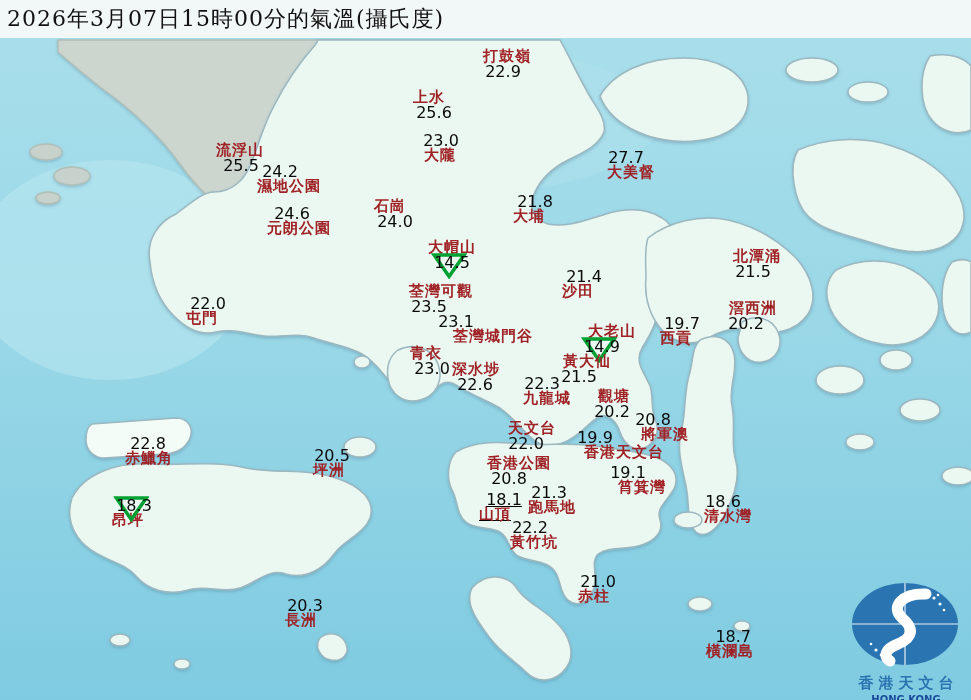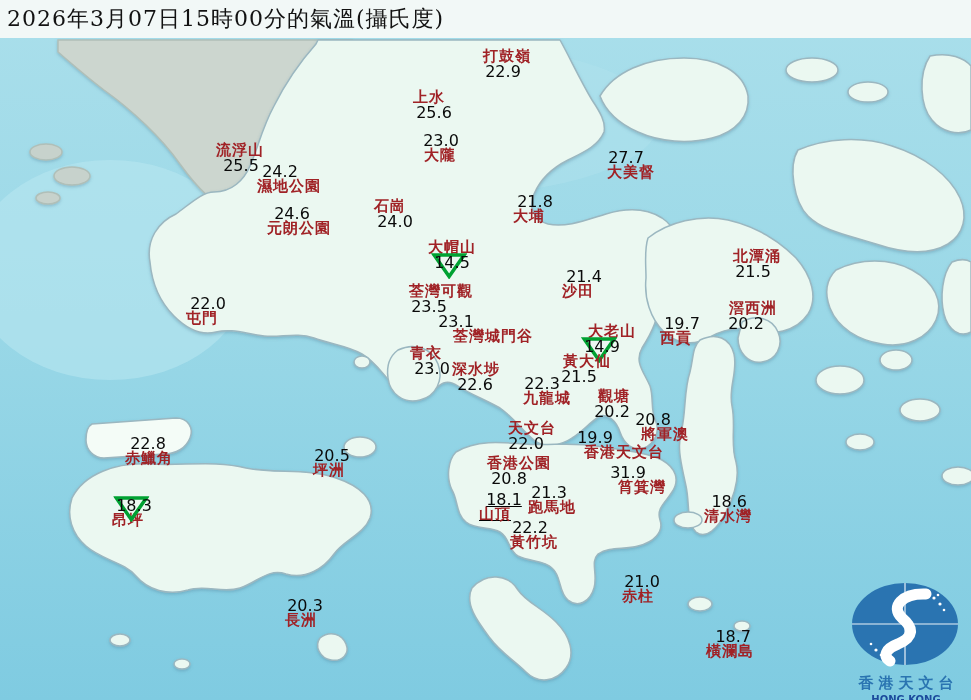--- a/index.html
+++ b/index.html
@@ -227,21 +227,21 @@
     </div>
     <div class="station" style="left: 329px; top: 448px;">
       <span class="st-line st-val" style="left: 3px;"><span class="num">20.5</span></span>
       <span class="st-line st-name">坪洲</span>
     </div>
     <div class="station" style="left: 519px; top: 456px;">
       <span class="st-line st-name">香港公園</span>
       <span class="st-line st-val" style="left: -10px;"><span class="num">20.8</span></span>
     </div>
     <div class="station" style="left: 642px; top: 465px;">
-      <span class="st-line st-val" style="left: -14px;"><span class="num">31.9</span></span>
+      <span class="st-line st-val" style="left: -14px;"><span class="num">19.1</span></span>
       <span class="st-line st-name">筲箕灣</span>
     </div>
     <div class="station" style="left: 495px; top: 492px; text-decoration: underline;">
       <span class="st-line st-val" style="left: 9px;"><span class="num">18.1</span></span>
       <span class="st-line st-name">山頂</span>
     </div>
     <div class="station" style="left: 552px; top: 485px;">
       <span class="st-line st-val" style="left: -3px;"><span class="num">21.3</span></span>
       <span class="st-line st-name">跑馬地</span>
     </div>
@@ -249,24 +249,24 @@
       <span class="st-line st-val" style="left: -4px;"><span class="num">22.2</span></span>
       <span class="st-line st-name">黃竹坑</span>
     </div>
     <div class="station" style="left: 128px; top: 498px;">
       <span class="st-line st-val" style="left: 6px;"><svg class="peak-tri" width="36" height="27" viewBox="0 0 36 27">
           <path d="M3,3 L33,3 L18,24.5 Z" fill="none" stroke="#00a132" stroke-width="3.5"></path>
         </svg><span class="num">18.3</span></span>
       <span class="st-line st-name">昂坪</span>
     </div>
     <div class="station" style="left: 728px; top: 494px;">
-      <span class="st-line st-val" style="left: -5px; text-align: right;"><span class="num">18.6</span></span>
+      <span class="st-line st-val" style="left: -5px;"><span class="num">18.6</span></span>
       <span class="st-line st-name">清水灣</span>
     </div>
-    <div class="station" style="left: 594px; top: 574px; margin-left: 44px;">
+    <div class="station" style="left: 594px; top: 574px;">
       <span class="st-line st-val" style="left: 4px;"><span class="num">21.0</span></span>
       <span class="st-line st-name">赤柱</span>
     </div>
     <div class="station" style="left: 301px; top: 598px;">
       <span class="st-line st-val" style="left: 4px;"><span class="num">20.3</span></span>
       <span class="st-line st-name">長洲</span>
     </div>
     <div class="station" style="left: 730px; top: 629px;">
       <span class="st-line st-val" style="left: -3px; text-align: right;"><span class="num">18.7</span></span>
       <span class="st-line st-name">橫瀾島</span>

